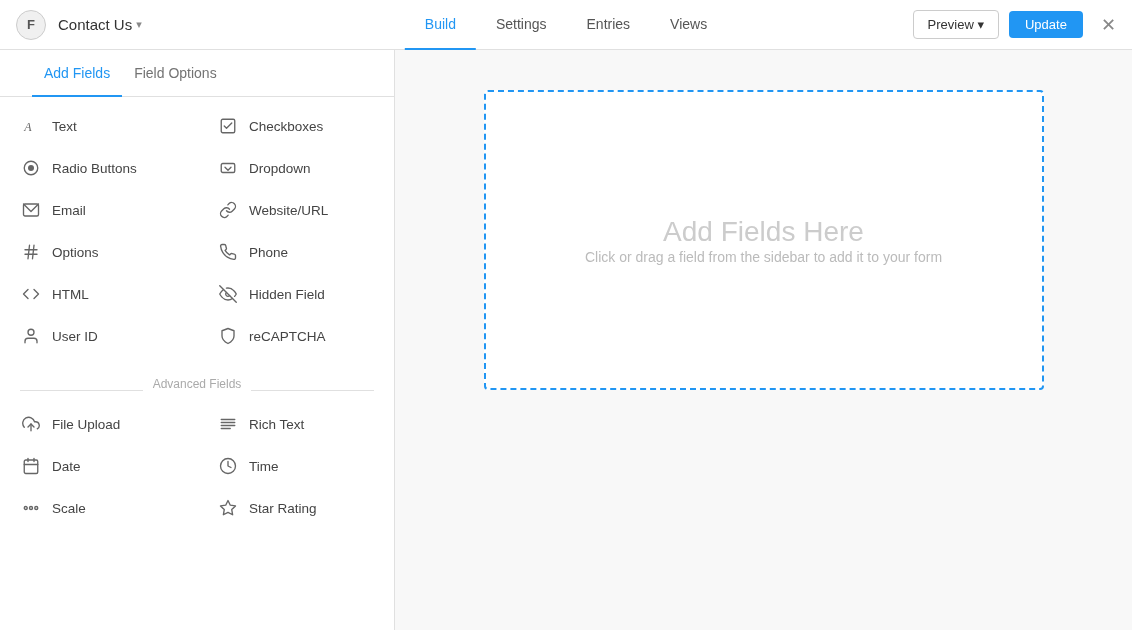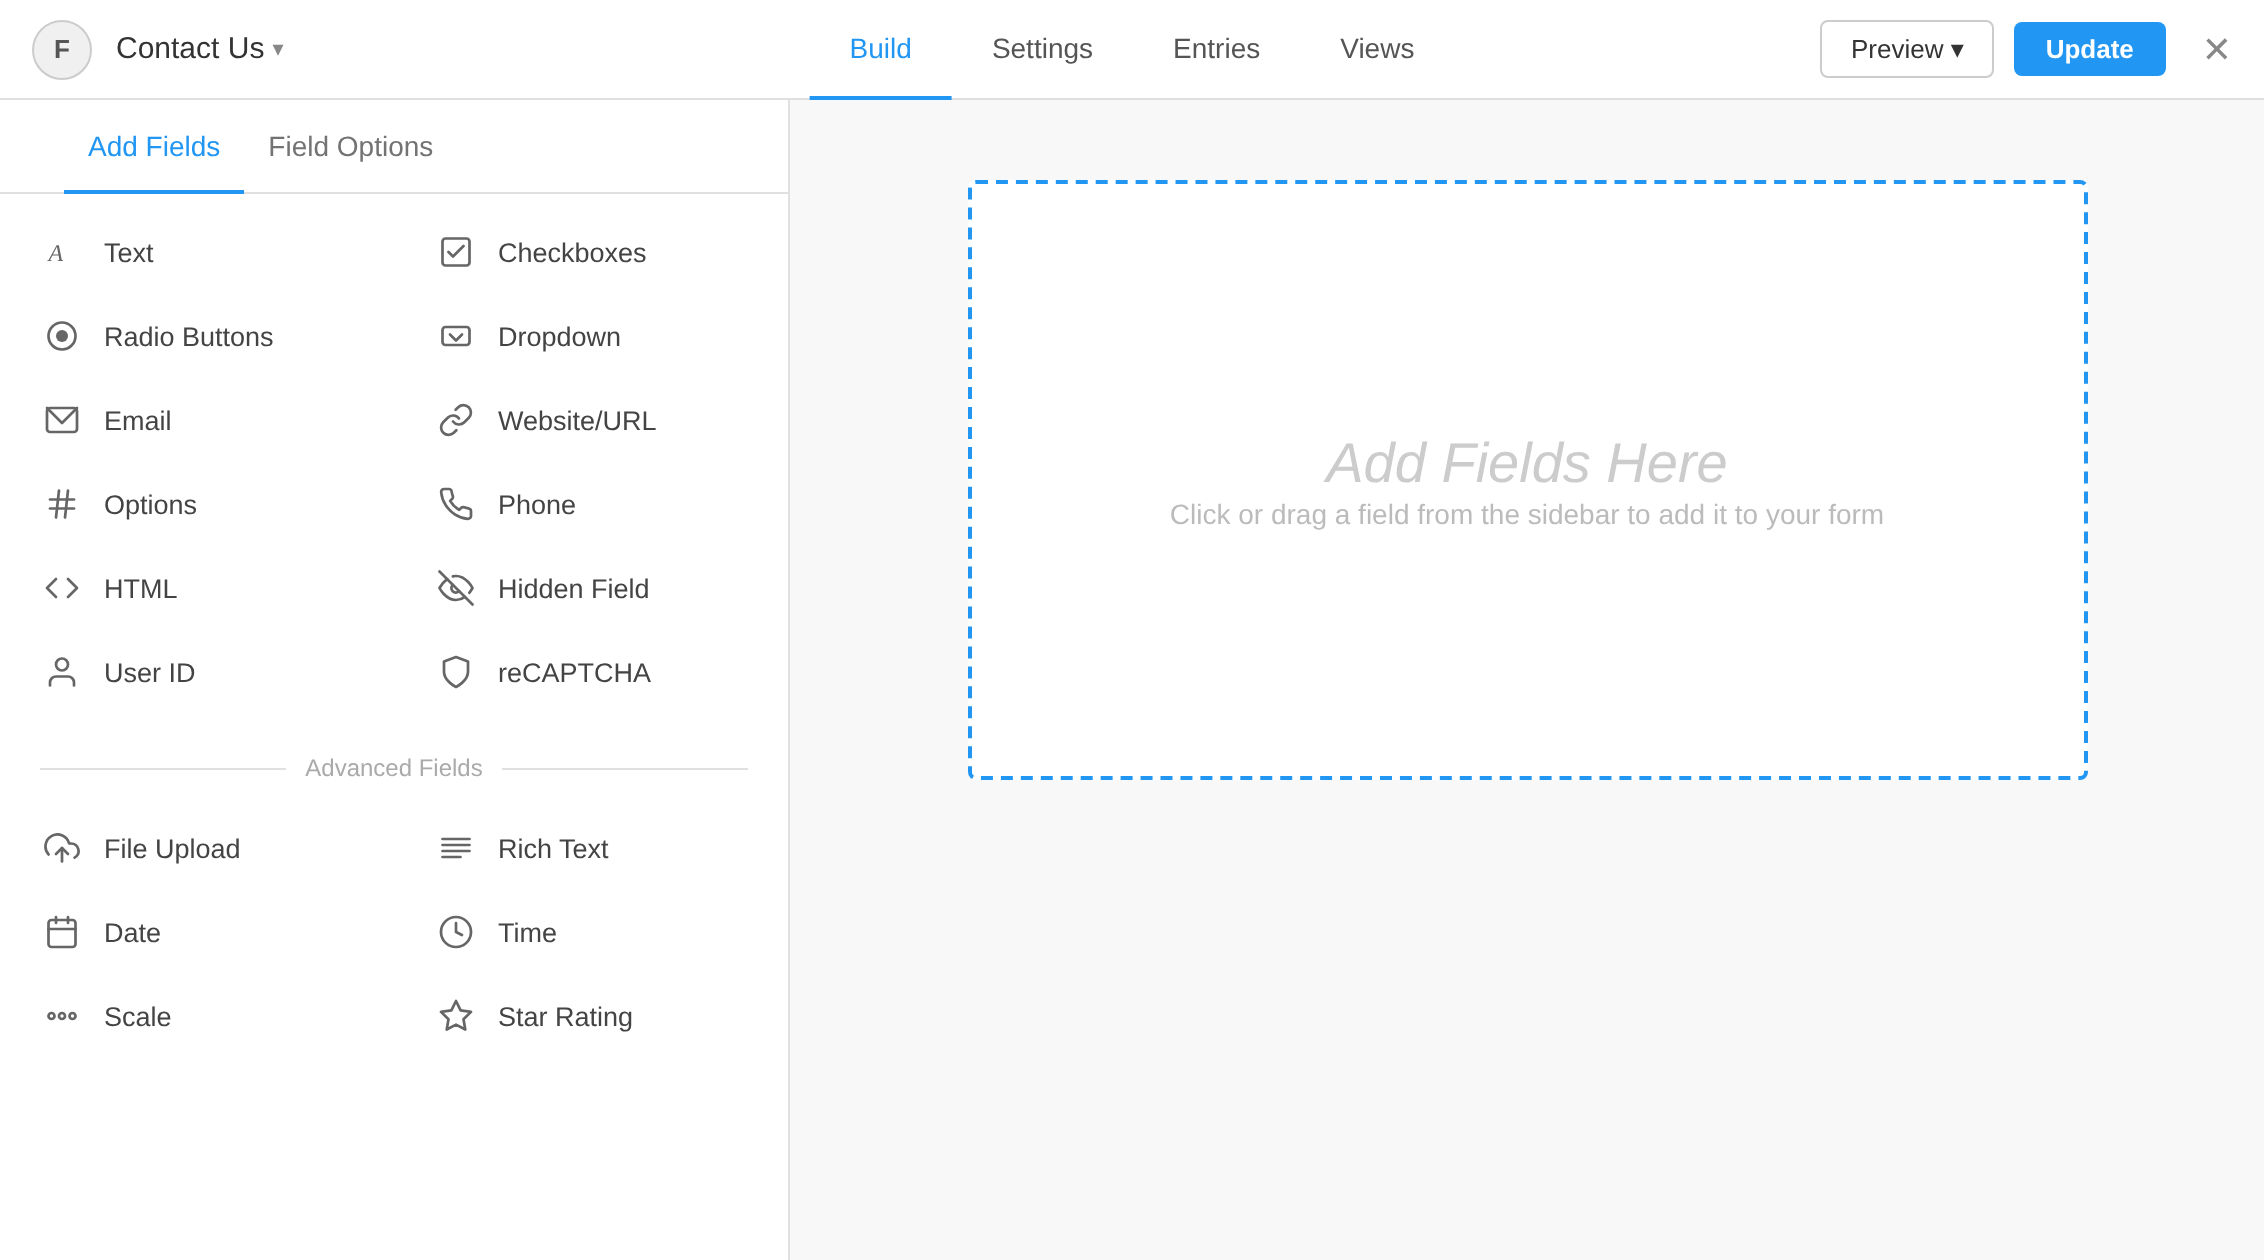--- a/index.html
+++ b/index.html
@@ -21,21 +21,21 @@
     }
     .nav-item {
       padding: 0 20px; height: 50px; display: flex; align-items: center; font-size: 14px; color: #555; cursor: pointer; border-bottom: 2px solid transparent; position: relative; top: 0;
     }
     .nav-item.active { color: #2196f3; border-bottom: 2px solid #2196f3; }
     .topbar-actions { margin-left: auto; display: flex; align-items: center; gap: 10px; }
     .btn-preview {
       padding: 6px 14px; border: 1px solid #ccc; border-radius: 4px; background: #fff; cursor: pointer; font-size: 13px; display: flex; align-items: center; gap: 4px; color: #333;
     }
     .btn-update {
-      padding: 6px 16px; border: none; border-radius: 4px; background: #2196f3; color: #fff; cursor: pointer; font-size: 13px; font-weight: 700;
+      padding: 6px 16px; border: none; border-radius: 4px; background: #2196f3; color: #fff; cursor: pointer; font-size: 13px; font-weight: 400;
     }
     .topbar-close { margin-left: 8px; color: #888; cursor: pointer; font-size: 18px; }
 
     
     .main { display: flex; height: calc(630px - 50px); }
 
     
     .sidebar {
       width: 395px; border-right: 1px solid #e0e0e0; overflow-y: auto; flex-shrink: 0;
     }
@@ -54,34 +54,34 @@
     .field-item {
       display: flex; align-items: center; gap: 10px; padding: 10px 20px; cursor: pointer; color: #444;
     }
     .field-icon {
       width: 22px; height: 22px; display: flex; align-items: center; justify-content: center; color: #666; flex-shrink: 0;
     }
     .field-label { font-size: 13.5px; color: #444; }
 
     
     .section-divider {
-      display: flex; align-items: center; gap: 10px; padding: 12px 20px 4px; color: #aaa; font-size: 12px;
+      display: flex; align-items: flex-end; gap: 10px; padding: 12px 20px 4px; color: #aaa; font-size: 12px;
     }
     .section-divider::before, .section-divider::after {
       content: ''; flex: 1; height: 1px; background: #e0e0e0;
     }
 
     
     .canvas {
       flex: 1; background: #f8f8f8; display: flex; align-items: flex-start; justify-content: center; padding: 40px 60px; overflow: auto;
     }
     .drop-zone {
       width: 100%; max-width: 560px; min-height: 300px; border: 2px dashed #2196f3; border-radius: 4px; display: flex; flex-direction: column; align-items: center; justify-content: center; background: #fff; padding: 40px 20px;
     }
-    .drop-zone-title { font-size: 28px; color: #ccc; margin-bottom: 1px; font-weight: 300; font-style: italic; }
+    .drop-zone-title { font-size: 28px; color: #ccc; margin-bottom: 1px; font-weight: 300; }
     .drop-zone-subtitle { font-size: 14px; color: #bbb; text-align: center; }
 
     
     svg { width: 18px; height: 18px; fill: none; stroke: currentColor; stroke-width: 1.8; stroke-linecap: round; stroke-linejoin: round; }
   </style>
 </head>
 <body>
 
 <div class="topbar">
   <div class="topbar-logo">

